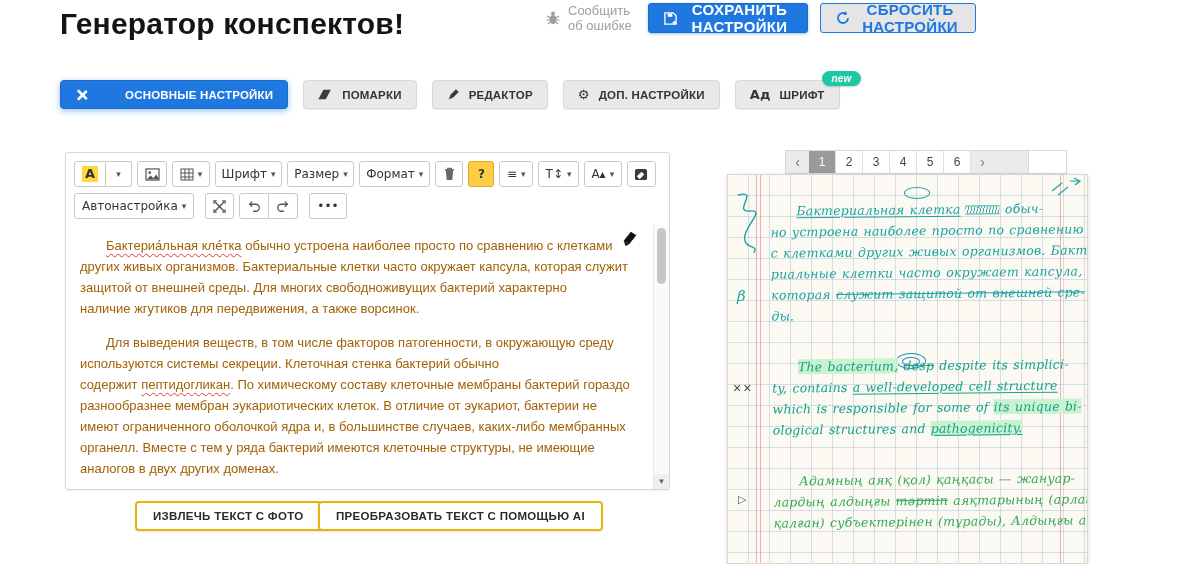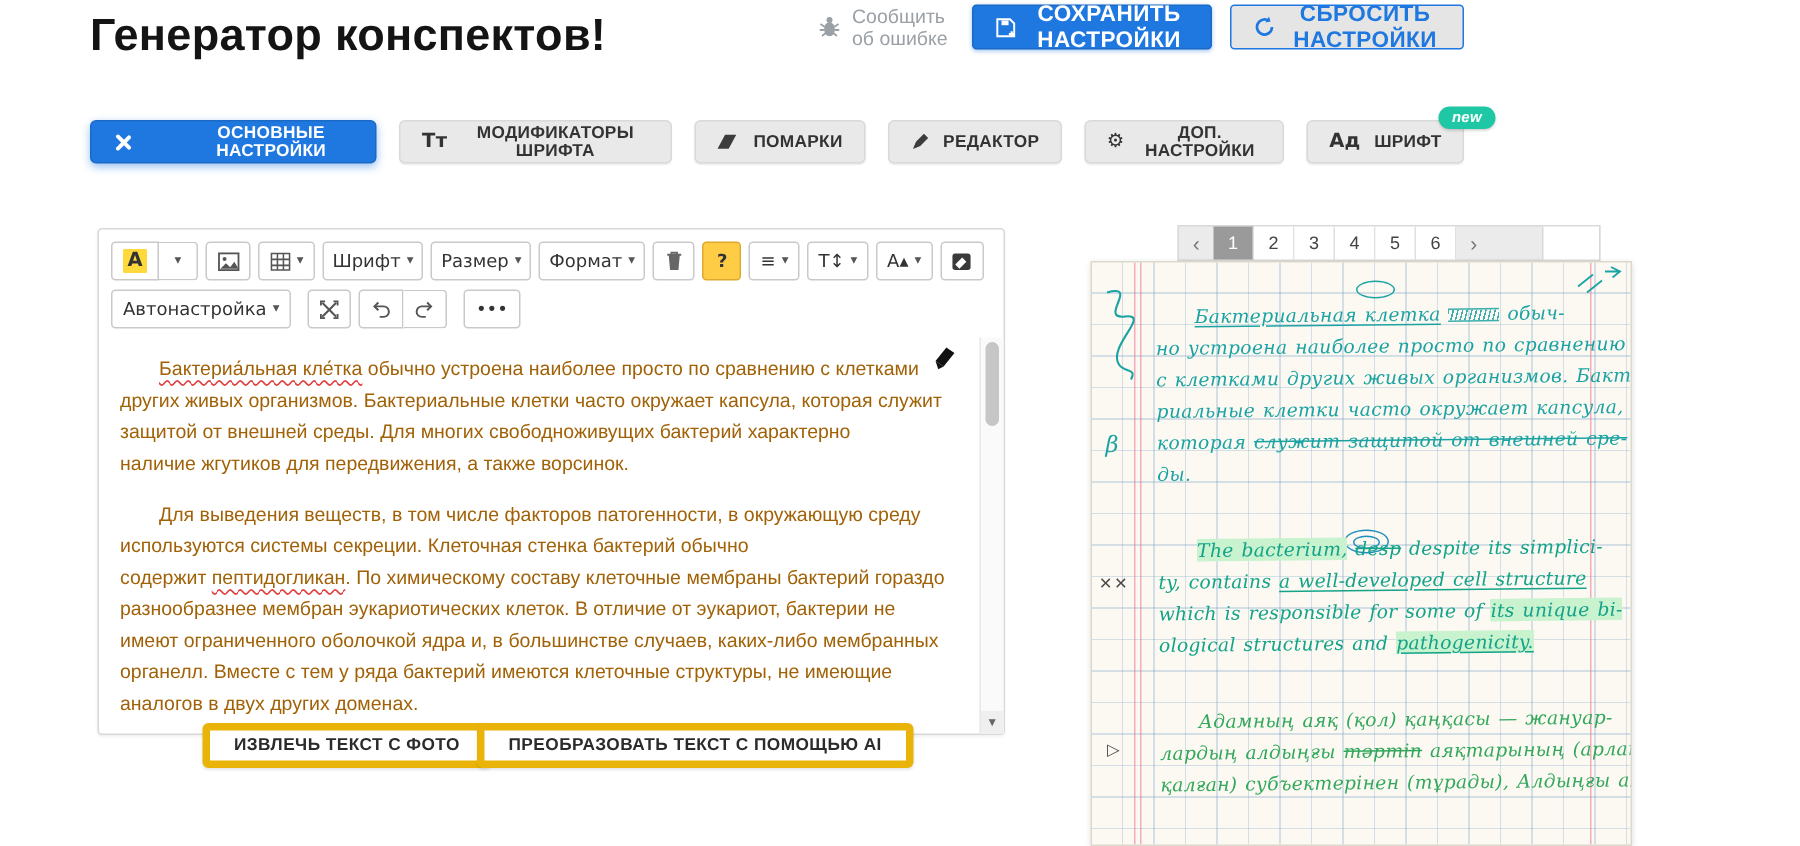--- a/index.html
+++ b/index.html
@@ -65,22 +65,22 @@
   .scrollbar { position:absolute; right:0; top:72px; bottom:0; width:16px;
     background:#fafafa; border-left:1px solid #e7e7e7; }
   .scroll-thumb { position:absolute; top:3px; left:3px; width:9px; height:56px;
     background:#c6c6c6; border-radius:5px; }
   .scroll-down { position:absolute; bottom:0; left:0; width:100%; height:15px;
     background:#efefef; color:#666; font-size:8px; display:flex;
     align-items:center; justify-content:center; cursor:pointer; }
   .eraser-cursor { position:absolute; right:30px; top:76px; }
 
   
-  .action-btn { position:absolute; top:482px; height:30px; padding:0 16px;
-    background:#fff; border:5px solid #eab308; border-radius:4px;
+  .action-btn { position:absolute; top:501px; height:30px; padding:0 16px;
+    background:#fff; border:2px solid #eab308; border-radius:4px;
     box-shadow:0 1px 2px rgba(0,0,0,.1); font-size:11.5px; font-weight:600;
     color:#2b2b2b; letter-spacing:.3px; cursor:pointer; }
   .action-extract { left:135px; }
   .action-ai { left:318px; }
 
   
   .preview-panel { position:absolute; left:727px; top:150px; width:361px; height:414px; }
   .pagination { position:absolute; left:58px; top:0; width:282px; height:24px;
     display:flex; align-items:stretch; background:#ebebeb; border:1px solid #d8d8d8; }
   .pg-nav { width:23px; background:transparent; border:0; color:#777;
@@ -164,24 +164,20 @@
 
   <nav class="tabs">
     <button class="tab active">
       <span class="icon-svg">
         <svg width="14" height="14" viewBox="0 0 16 16">
             <rect x="7" y="0.5" width="3" height="15" rx="1.5" fill="#fff" transform="rotate(45 8 8)"></rect>
             <rect x="7" y="0.5" width="3" height="15" rx="1.5" fill="#fff" transform="rotate(-45 8 8)"></rect>
           </svg>
       </span>
       <span>ОСНОВНЫЕ НАСТРОЙКИ</span>
-    </button>
-    <button class="tab">
-      <span class="glyph">Tт</span>
-      <span>МОДИФИКАТОРЫ ШРИФТА</span>
     </button>
     <button class="tab">
       <span class="icon-svg">
         <svg width="15" height="13" viewBox="0 0 16 14">
             <path d="M6 2l8 0-4 10H2z" fill="#3c3c3c" transform="skewX(-8)"></path>
           </svg>
       </span>
       <span>ПОМАРКИ</span>
     </button>
     <button class="tab">

